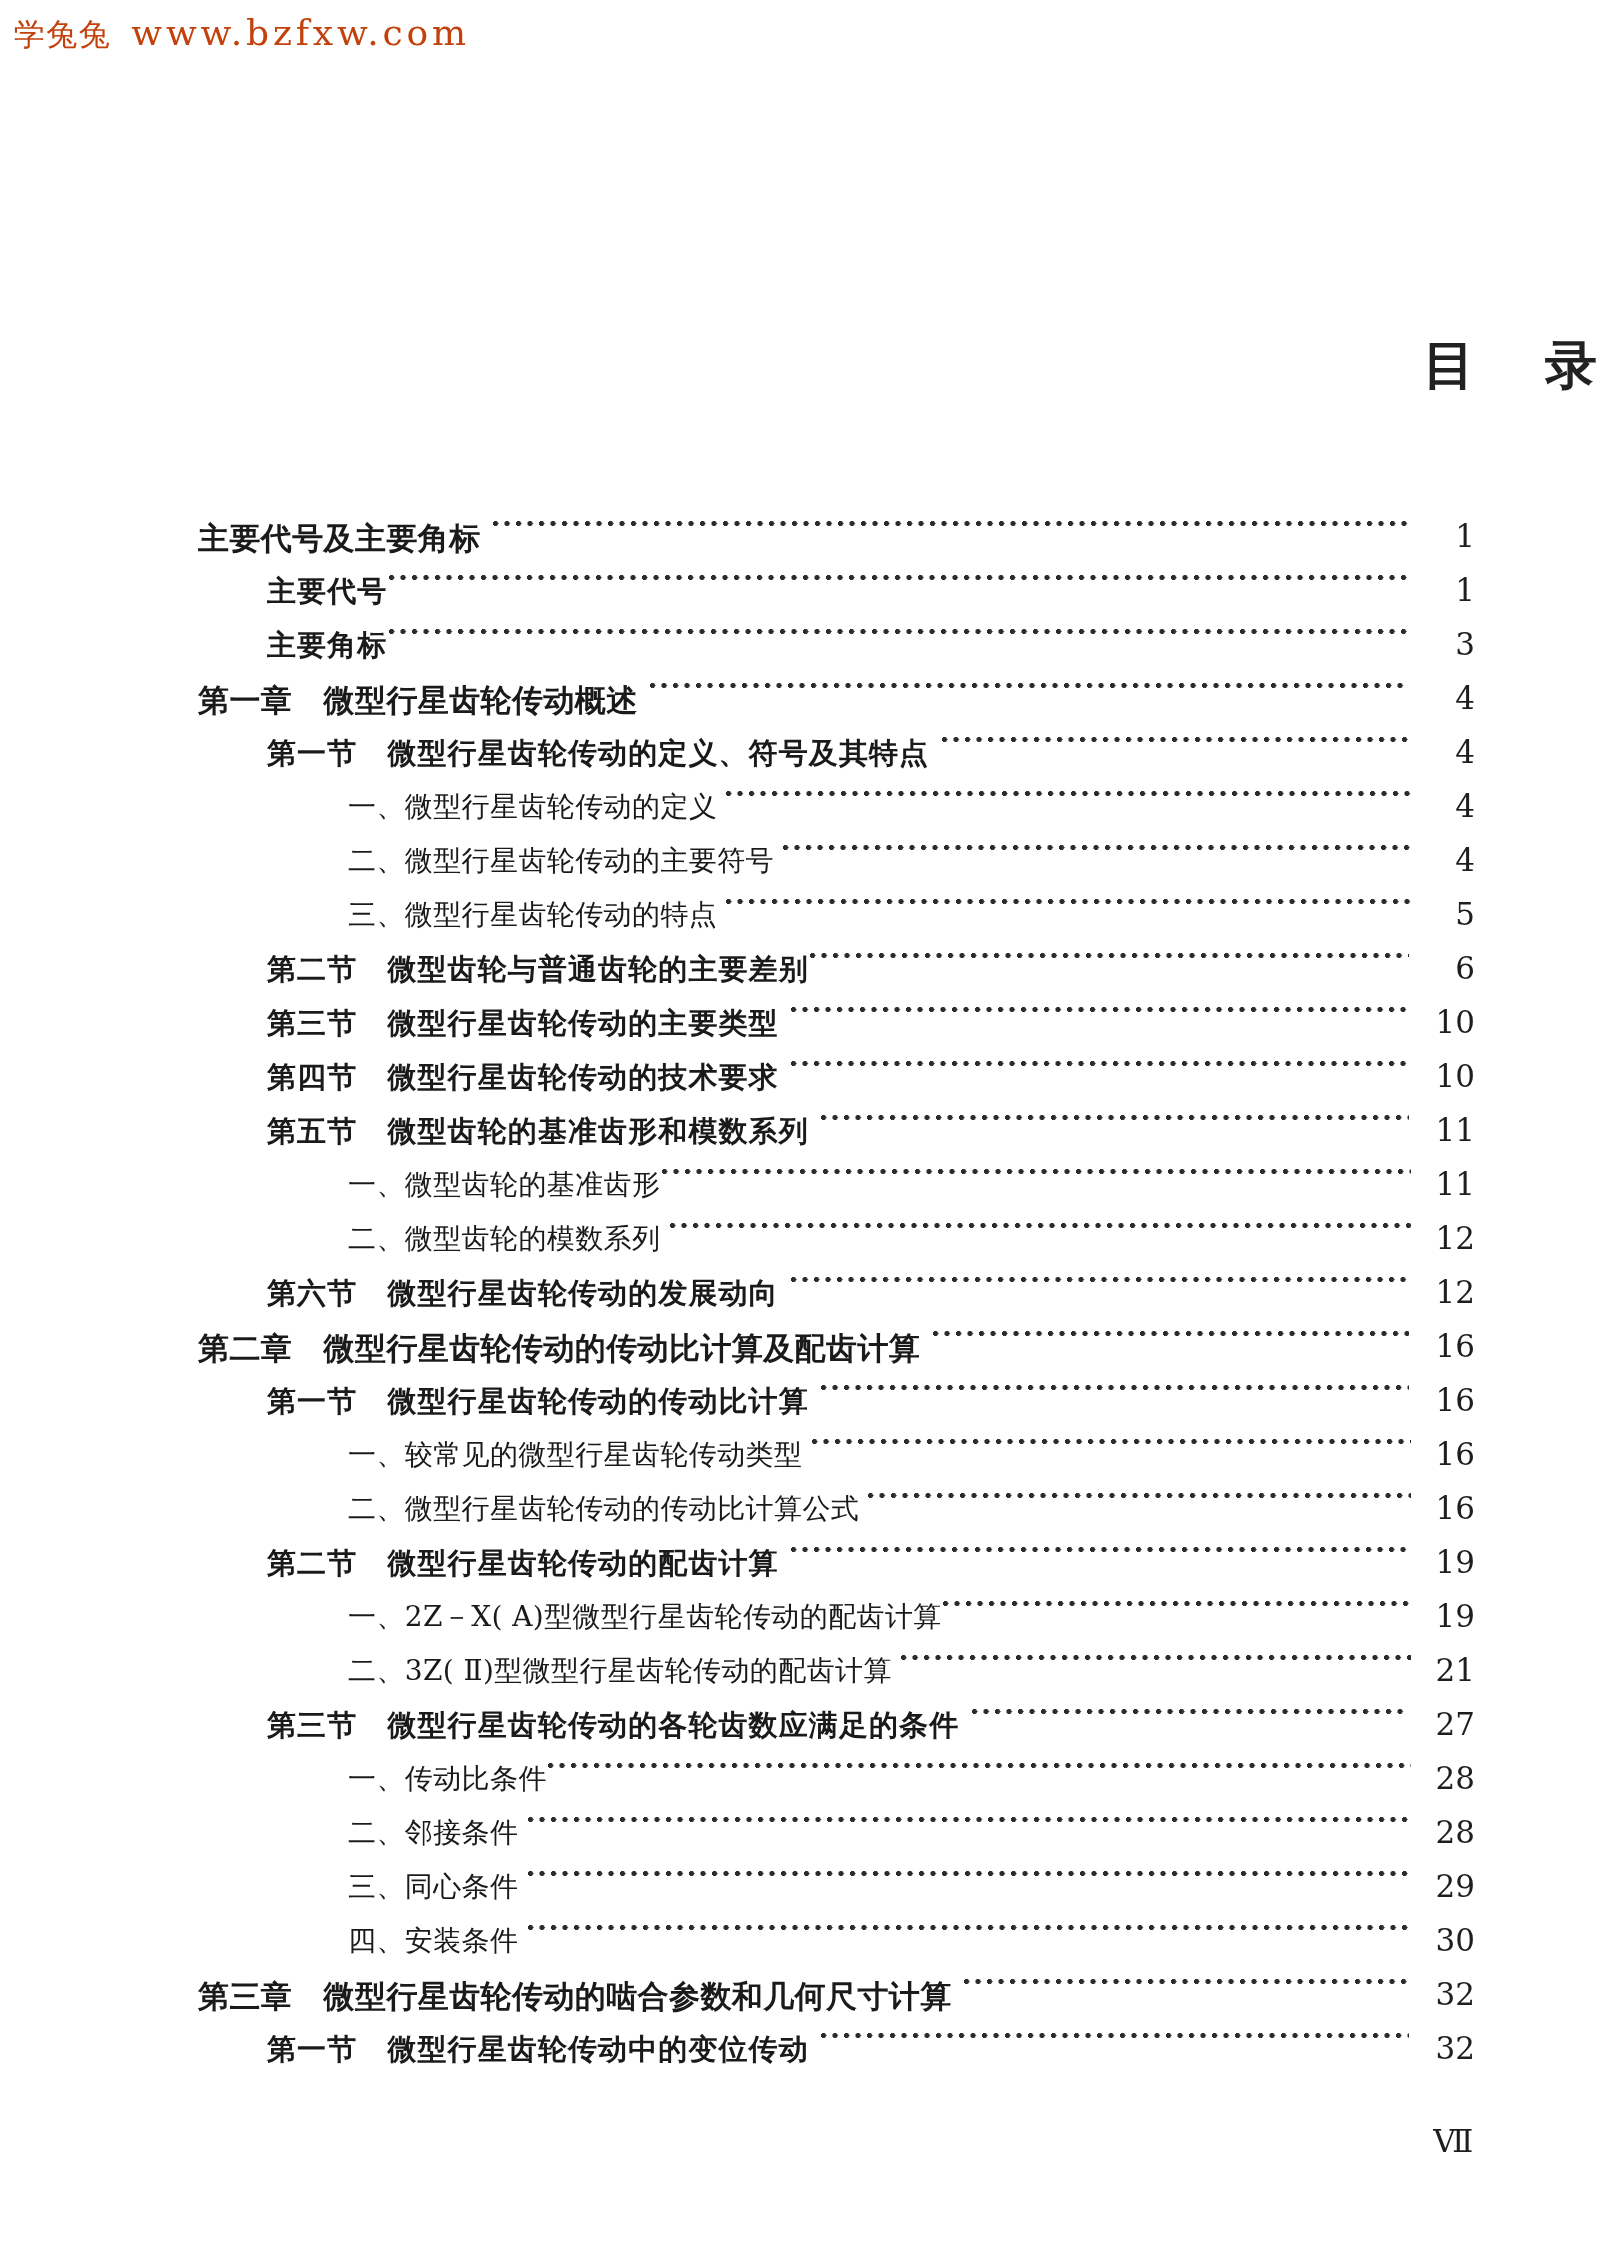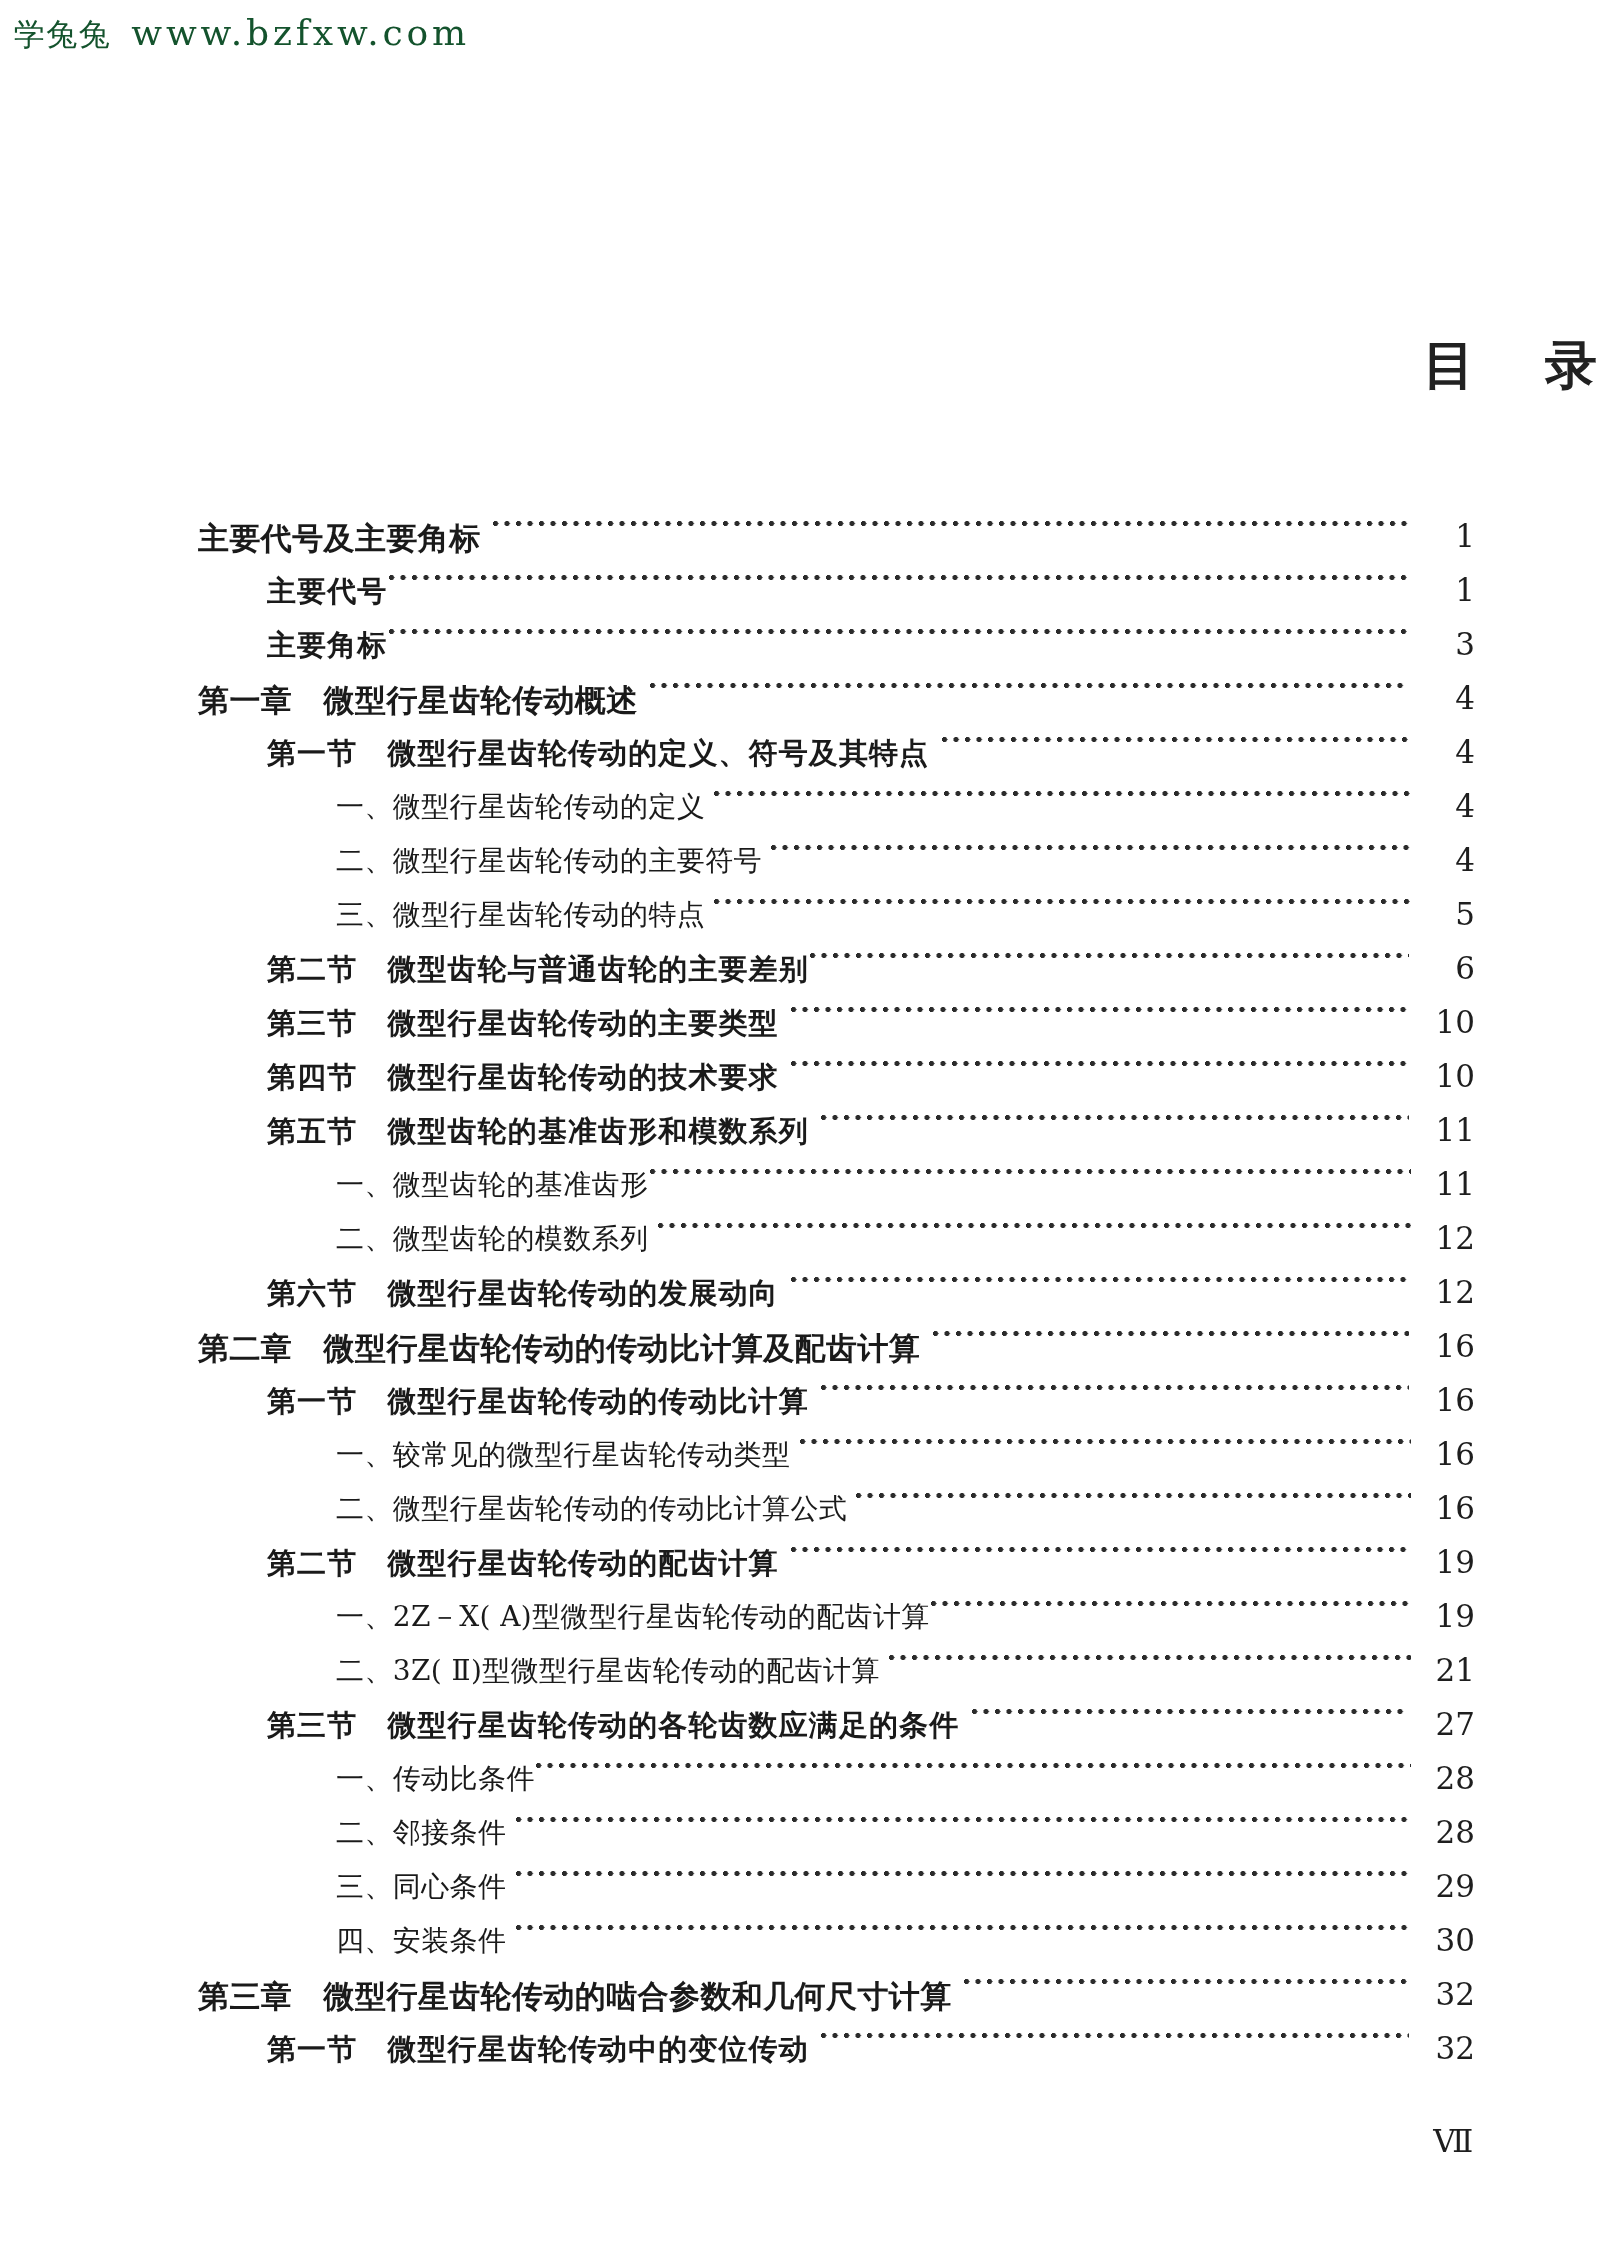--- a/index.html
+++ b/index.html
@@ -17,21 +17,21 @@
   }
 
   
   #watermark {
     position: absolute;
     left: 13.8px;
     top: 12.3px;
     display: flex;
     align-items: baseline;
     gap: 20px;
-    color: #14532d;
+    color: #c2410c;
     user-select: none;
     white-space: nowrap;
   }
   #watermark .wm-cn {
     font-family: "DejaVu Serif", "Liberation Serif", serif;
     font-size: 31px;
     letter-spacing: 1.5px;
   }
   #watermark .wm-url {
     font-family: "DejaVu Serif", "Liberation Serif", serif;
@@ -139,20 +139,21 @@
 
   
   .lvl2 {
     padding-left: 138px;
   }
   .lvl2 .toc-label {
     font-family: "DejaVu Serif", "Liberation Serif", serif;
     font-weight: 400;
     font-size: 28px;
     letter-spacing: 0.4px;
+    margin-left: 12px;
   }
   .lvl2 .toc-leader { margin: 0 9.2px 0 9.2px; }
 
   
   .tight .toc-leader { margin-left: 1.5px; }
 
   
   #folio {
     position: absolute;
     right: 149px;

